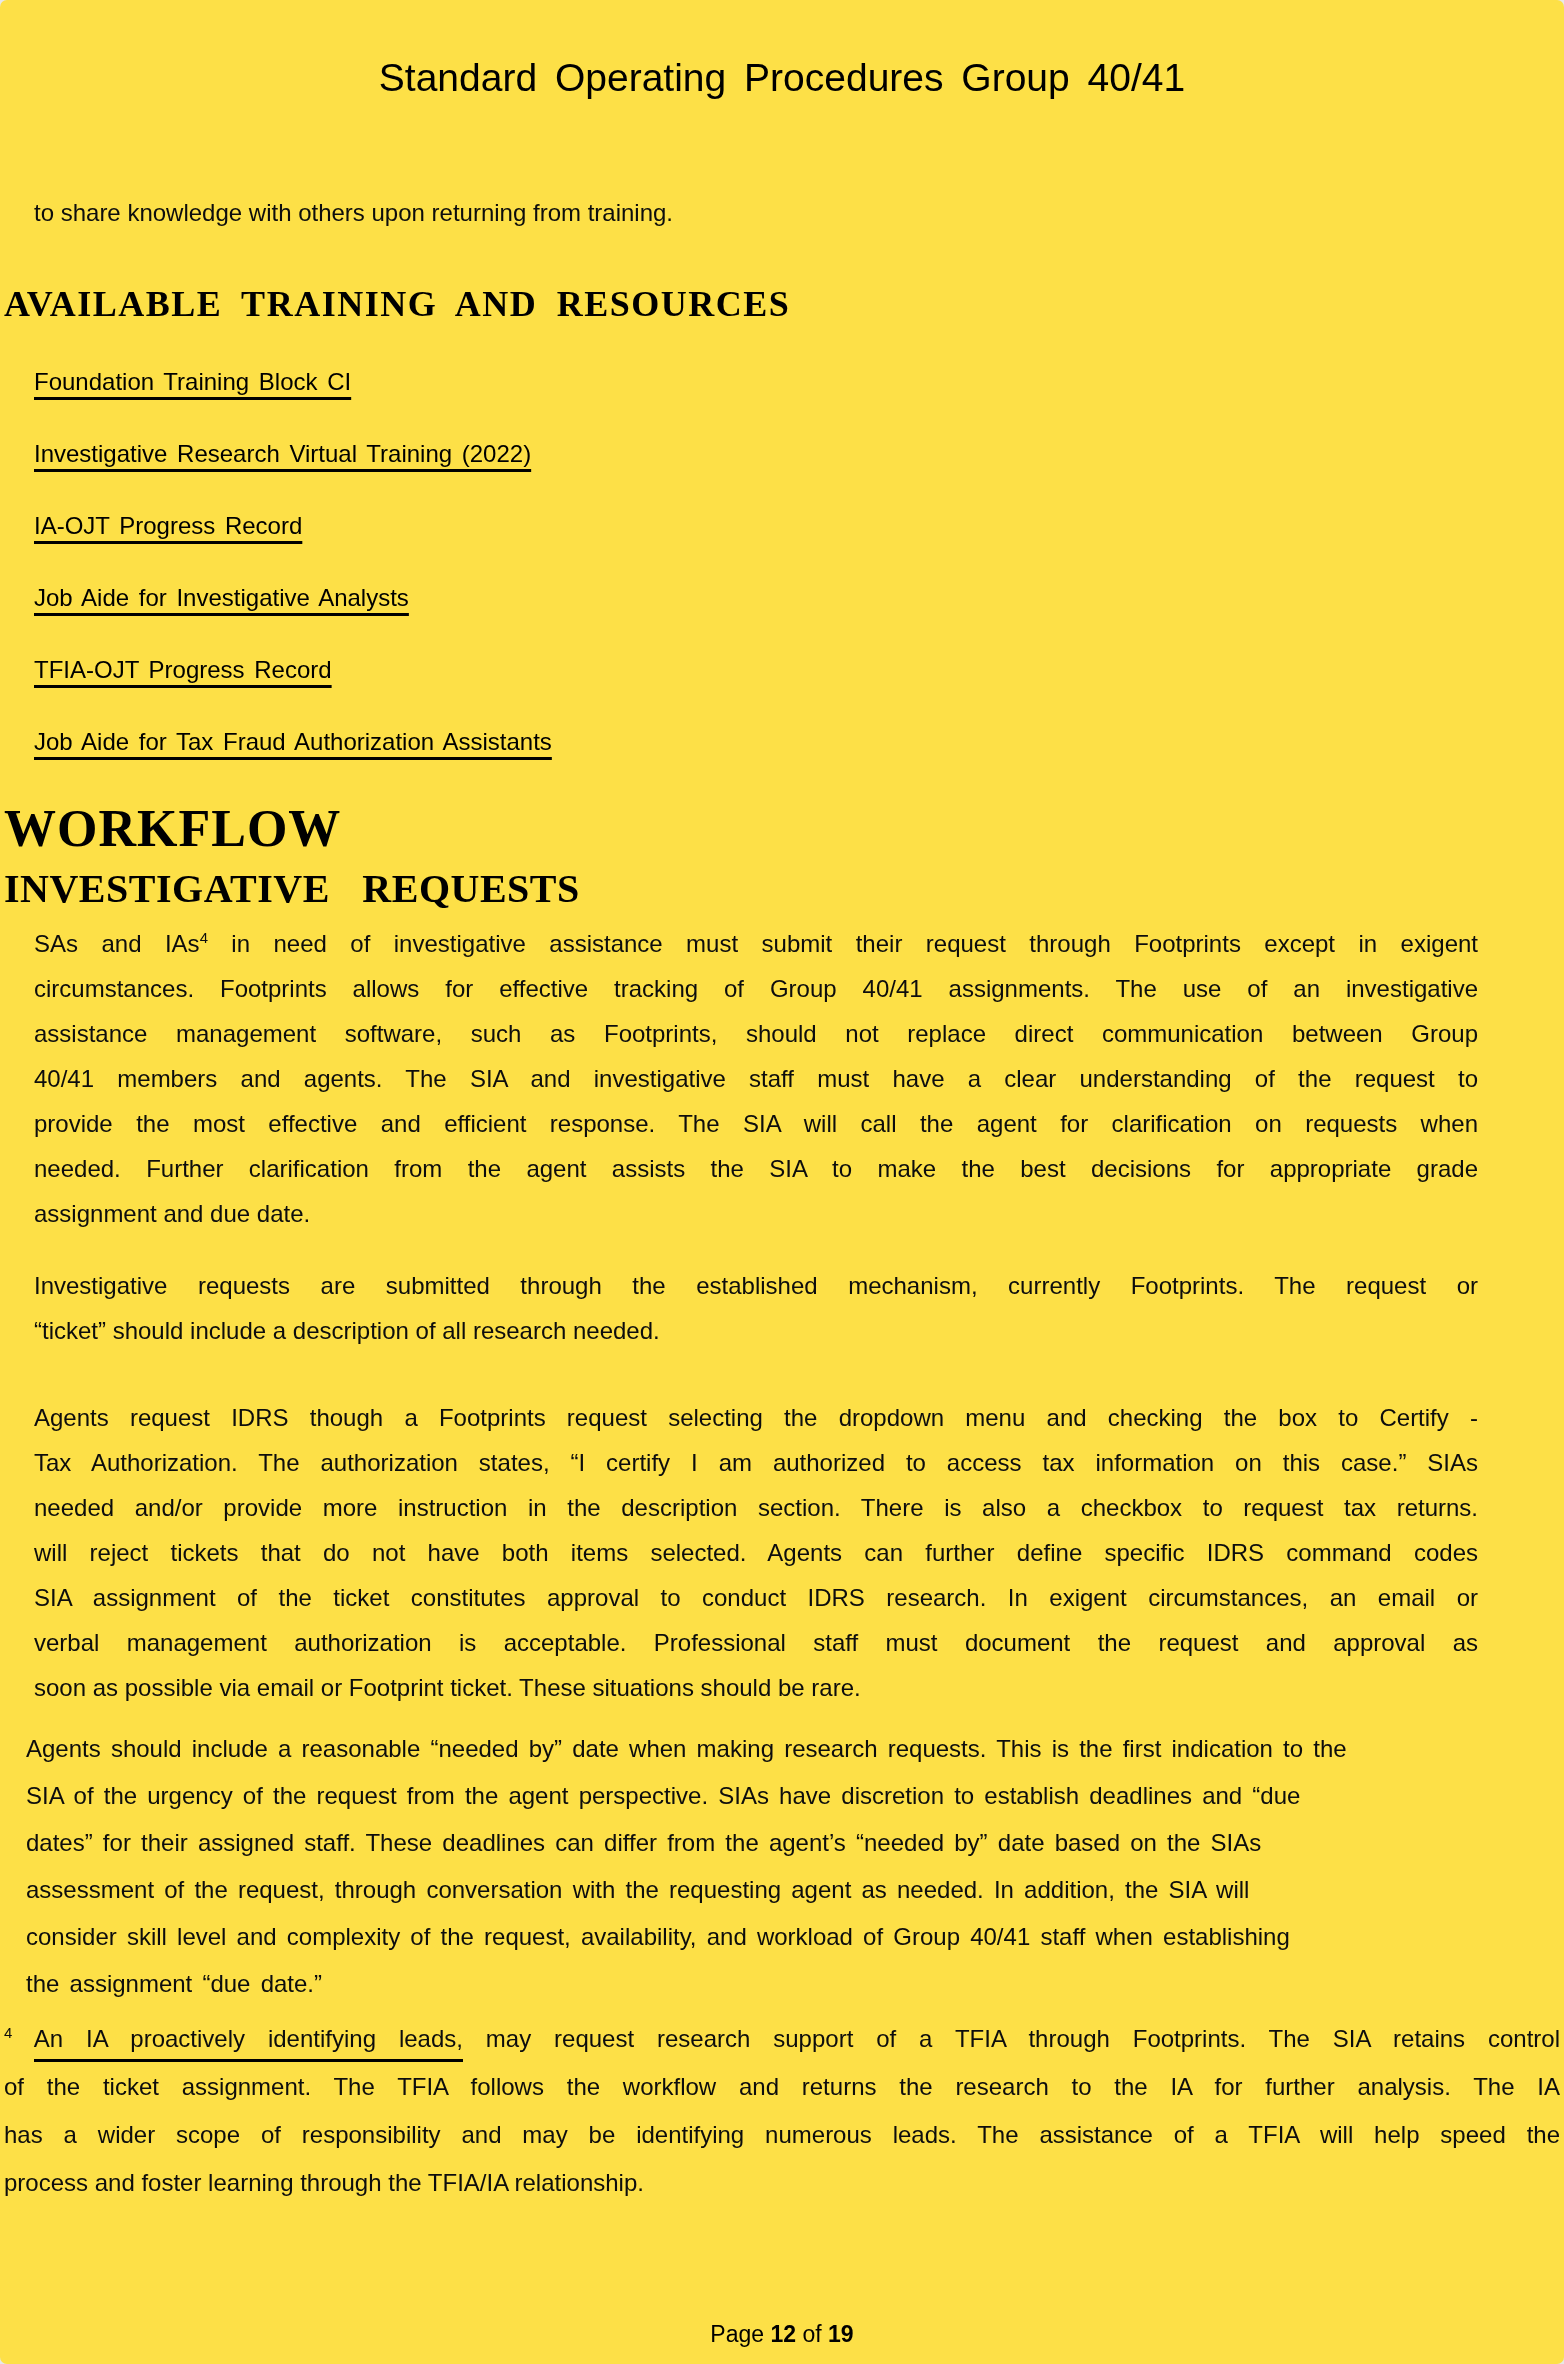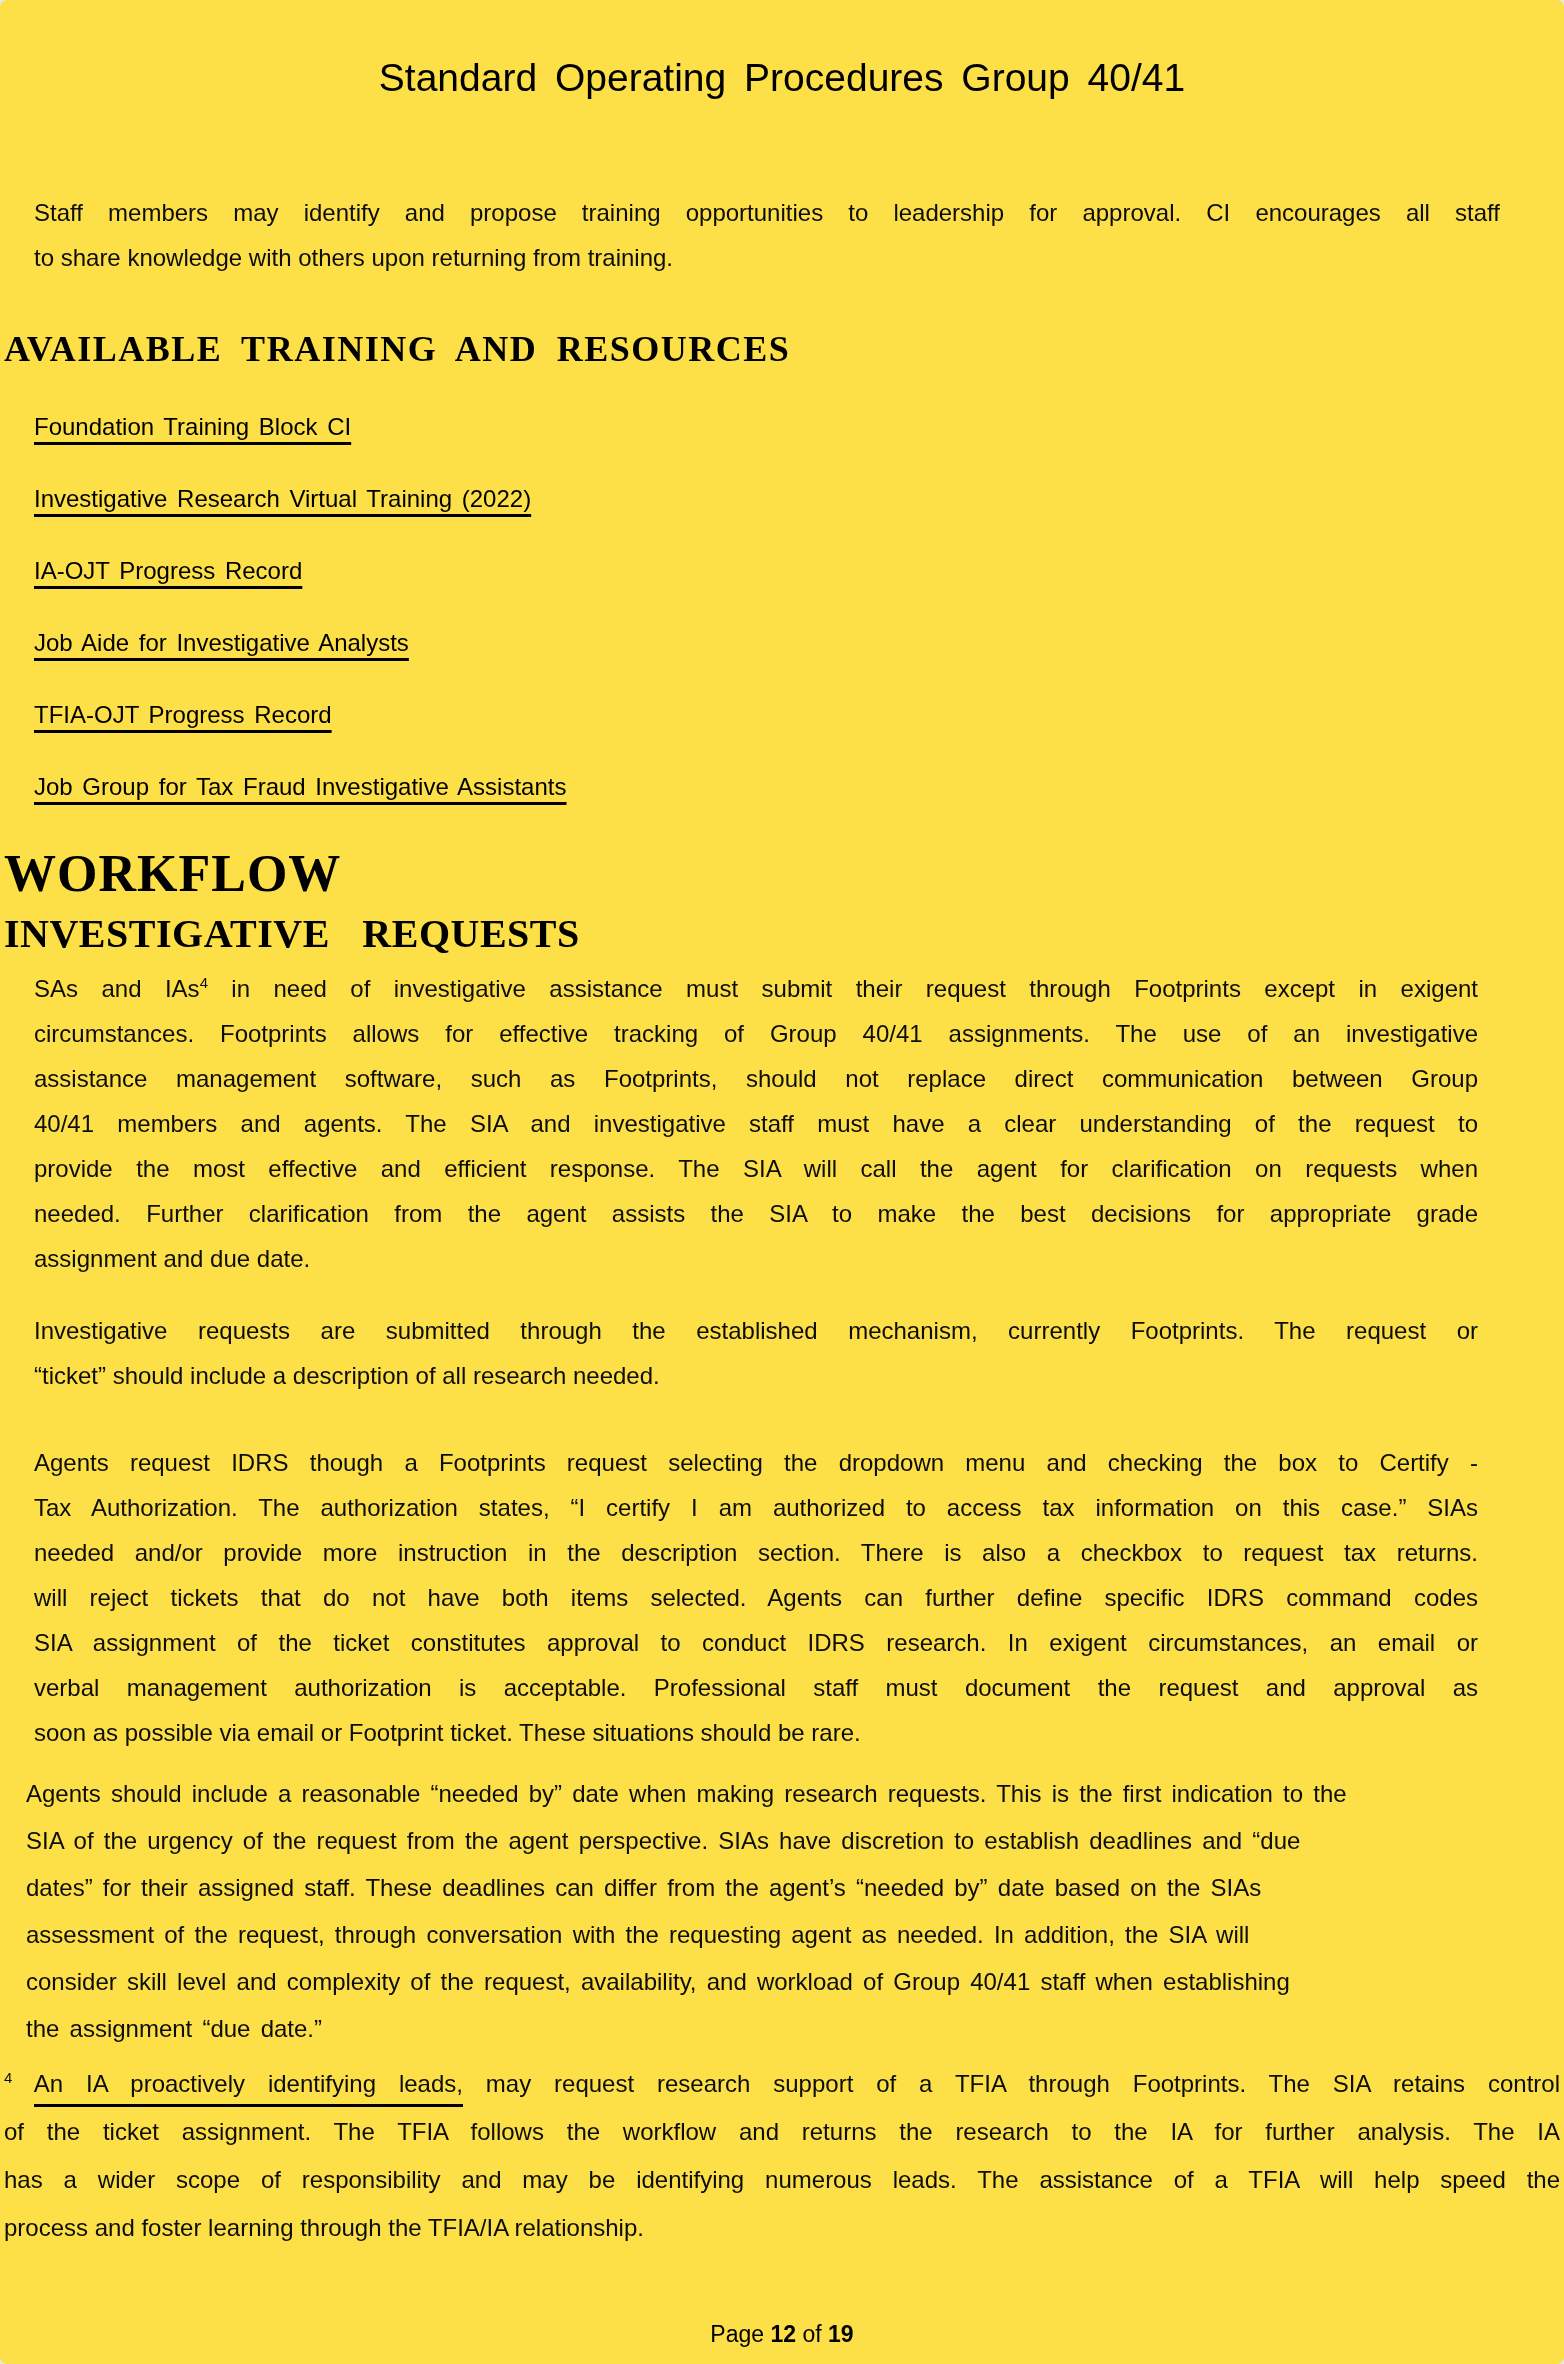--- a/index.html
+++ b/index.html
@@ -89,33 +89,32 @@
   .footer b { font-weight: bold; }
 </style>
 </head>
 <body>
 
 <div class="page">
 
   <h1 class="doc-title">Standard Operating Procedures Group 40/41</h1>
 
   <div class="para intro">
-    <div class="line j">Staff members may identify and propose training opportunities to leadership for approval. CI encourages all staff</div>
     <div class="line">to share knowledge with others upon returning from training.</div>
   </div>
 
   <h2 class="sec-heading">AVAILABLE TRAINING AND RESOURCES</h2>
 
   <nav class="links">
     <a class="doc-link">Foundation Training Block CI</a>
     <a class="doc-link">Investigative Research Virtual Training (2022)</a>
     <a class="doc-link">IA-OJT Progress Record</a>
     <a class="doc-link">Job Aide for Investigative Analysts</a>
     <a class="doc-link">TFIA-OJT Progress Record</a>
-    <a class="doc-link">Job Group for Tax Fraud Investigative Assistants</a>
+    <a class="doc-link">Job Aide for Tax Fraud Authorization Assistants</a>
   </nav>
 
   <h2 class="h-workflow">WORKFLOW</h2>
   <h3 class="h-invreq">INVESTIGATIVE REQUESTS</h3>
 
   <div class="para body-para p2">
     <div class="line j"><span>SAs and IAs</span><sup>4</sup>
       <span>in need of investigative assistance must submit their request through Footprints except in exigent</span></div>
     <div class="line j">circumstances. Footprints allows for effective tracking of Group 40/41 assignments. The use of an investigative</div>
     <div class="line j">assistance management software, such as Footprints, should not replace direct communication between Group</div>

